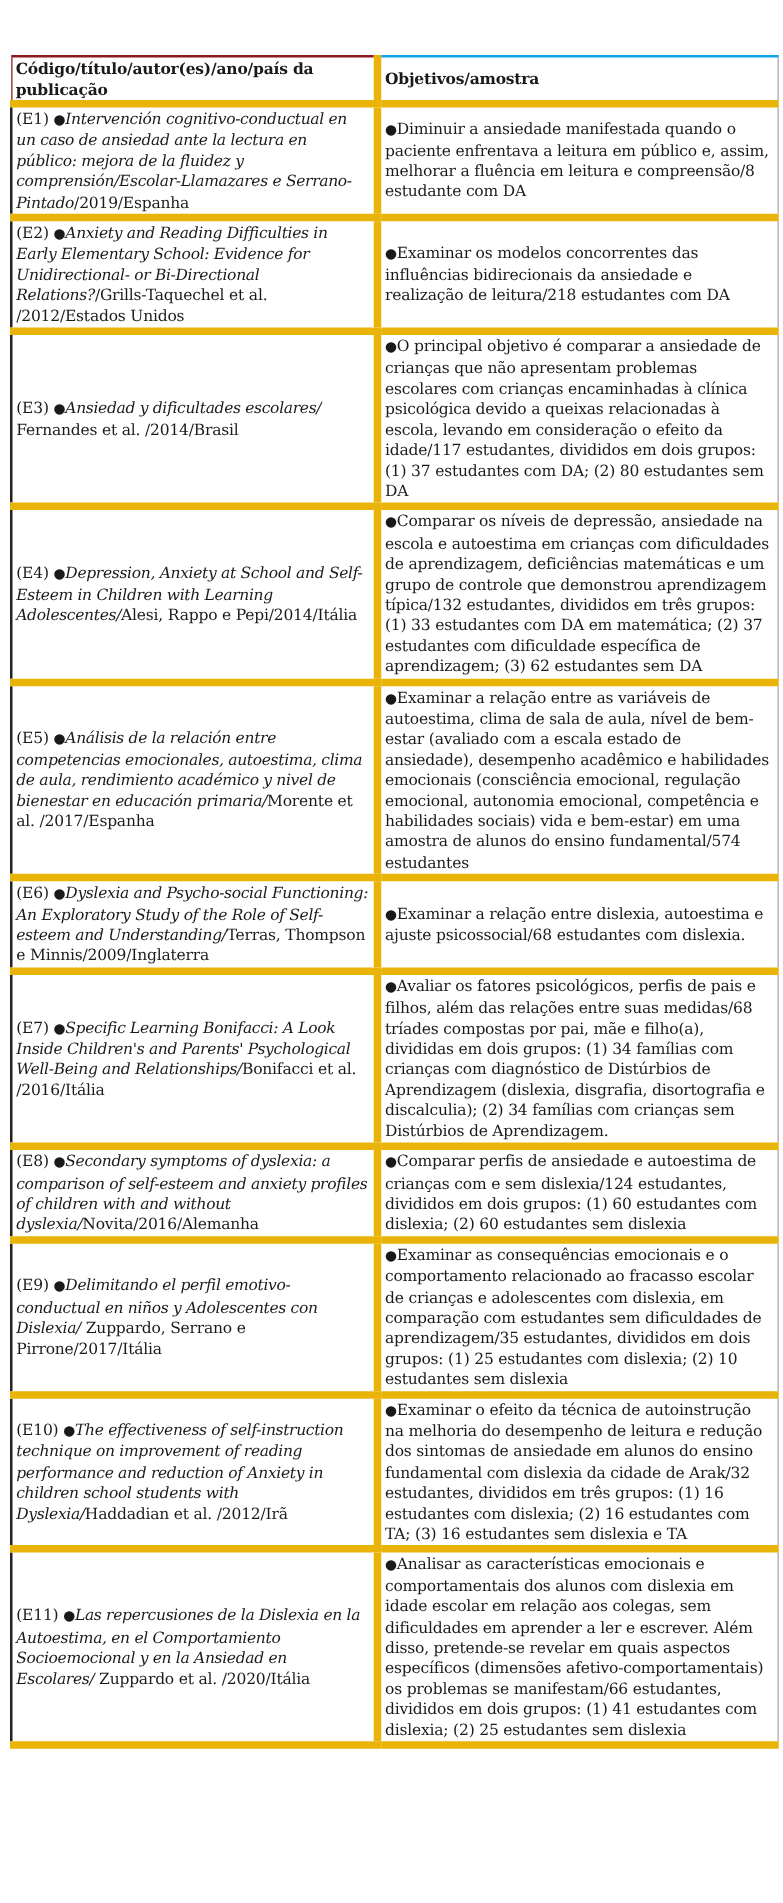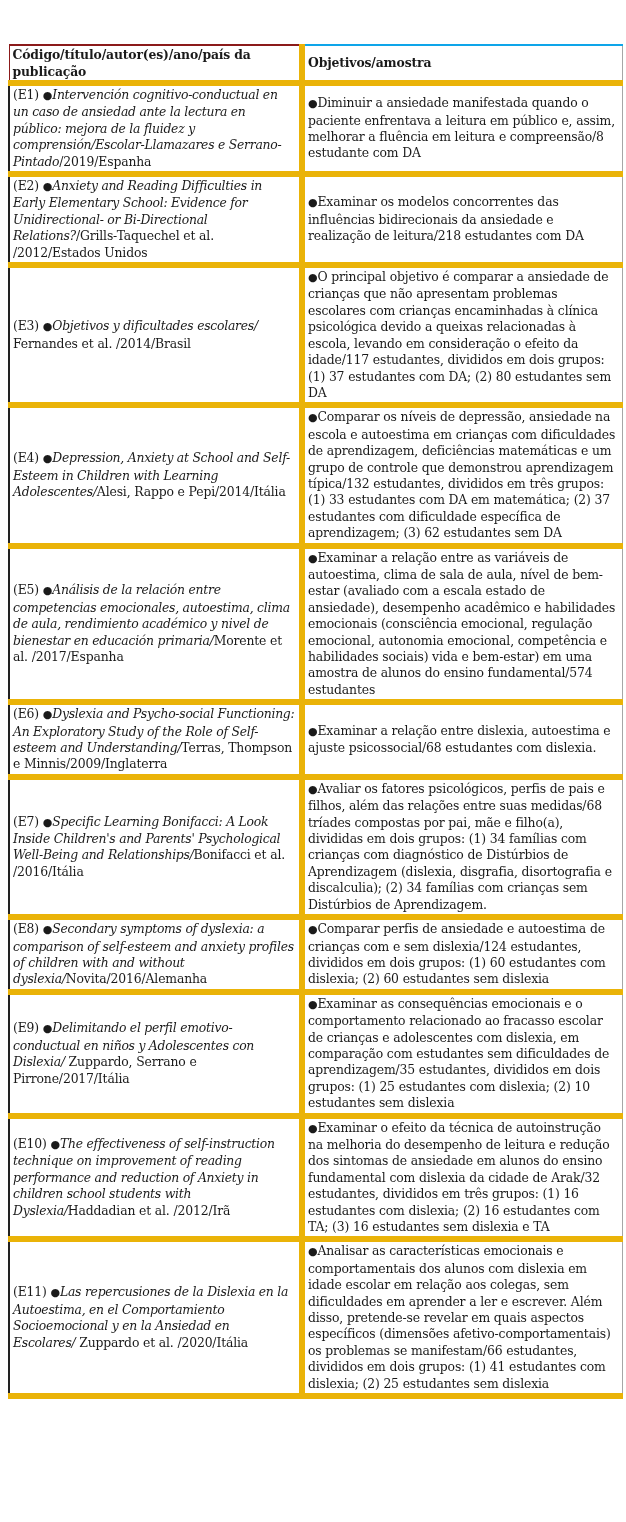--- a/index.html
+++ b/index.html
@@ -91,21 +91,21 @@
     <td class="c1"><span>(E1)</span> <span class="bullet">●</span><em class="title">Intervención cognitivo-conductual en un caso de ansiedad ante la lectura en público: mejora de la fluidez y comprensión/Escolar-Llamazares e Serrano-Pintado</em><span>/2019/Espanha</span></td>
     <td class="c2"><span class="bullet">●</span><span>Diminuir a ansiedade manifestada quando o paciente enfrentava a leitura em público e, assim, melhorar a fluência em leitura e compreensão/8 estudante com DA</span></td>
   </tr>
 
   <tr>
     <td class="c1"><span>(E2)</span> <span class="bullet">●</span><em class="title">Anxiety and Reading Difficulties in Early Elementary School: Evidence for Unidirectional- or Bi-Directional Relations?</em><span>/Grills-Taquechel et al. /2012/Estados Unidos</span></td>
     <td class="c2"><span class="bullet">●</span><span>Examinar os modelos concorrentes das influências bidirecionais da ansiedade e realização de leitura/218 estudantes com DA</span></td>
   </tr>
 
   <tr>
-    <td class="c1"><span>(E3)</span> <span class="bullet">●</span><em class="title">Objetivos y dificultades escolares/</em><span> Fernandes et al. /2014/Brasil</span></td>
+    <td class="c1"><span>(E3)</span> <span class="bullet">●</span><em class="title">Ansiedad y dificultades escolares/</em><span> Fernandes et al. /2014/Brasil</span></td>
     <td class="c2"><span class="bullet">●</span><span>O principal objetivo é comparar a ansiedade de crianças que não apresentam problemas escolares com crianças encaminhadas à clínica psicológica devido a queixas relacionadas à escola, levando em consideração o efeito da idade/117 estudantes, divididos em dois grupos: (1) 37 estudantes com DA; (2) 80 estudantes sem DA</span></td>
   </tr>
 
   <tr>
     <td class="c1"><span>(E4)</span> <span class="bullet">●</span><em class="title">Depression, Anxiety at School and Self-Esteem in Children with Learning Adolescentes/</em><span>Alesi, Rappo e Pepi/2014/Itália</span></td>
     <td class="c2"><span class="bullet">●</span><span>Comparar os níveis de depressão, ansiedade na escola e autoestima em crianças com dificuldades de aprendizagem, deficiências matemáticas e um grupo de controle que demonstrou aprendizagem típica/132 estudantes, divididos em três grupos: (1) 33 estudantes com DA em matemática; (2) 37 estudantes com dificuldade específica de aprendizagem; (3) 62 estudantes sem DA</span></td>
   </tr>
 
   <tr>
     <td class="c1"><span>(E5)</span> <span class="bullet">●</span><em class="title">Análisis de la relación entre competencias emocionales, autoestima, clima de aula, rendimiento académico y nivel de bienestar en educación primaria/</em><span>Morente et al. /2017/Espanha</span></td>

